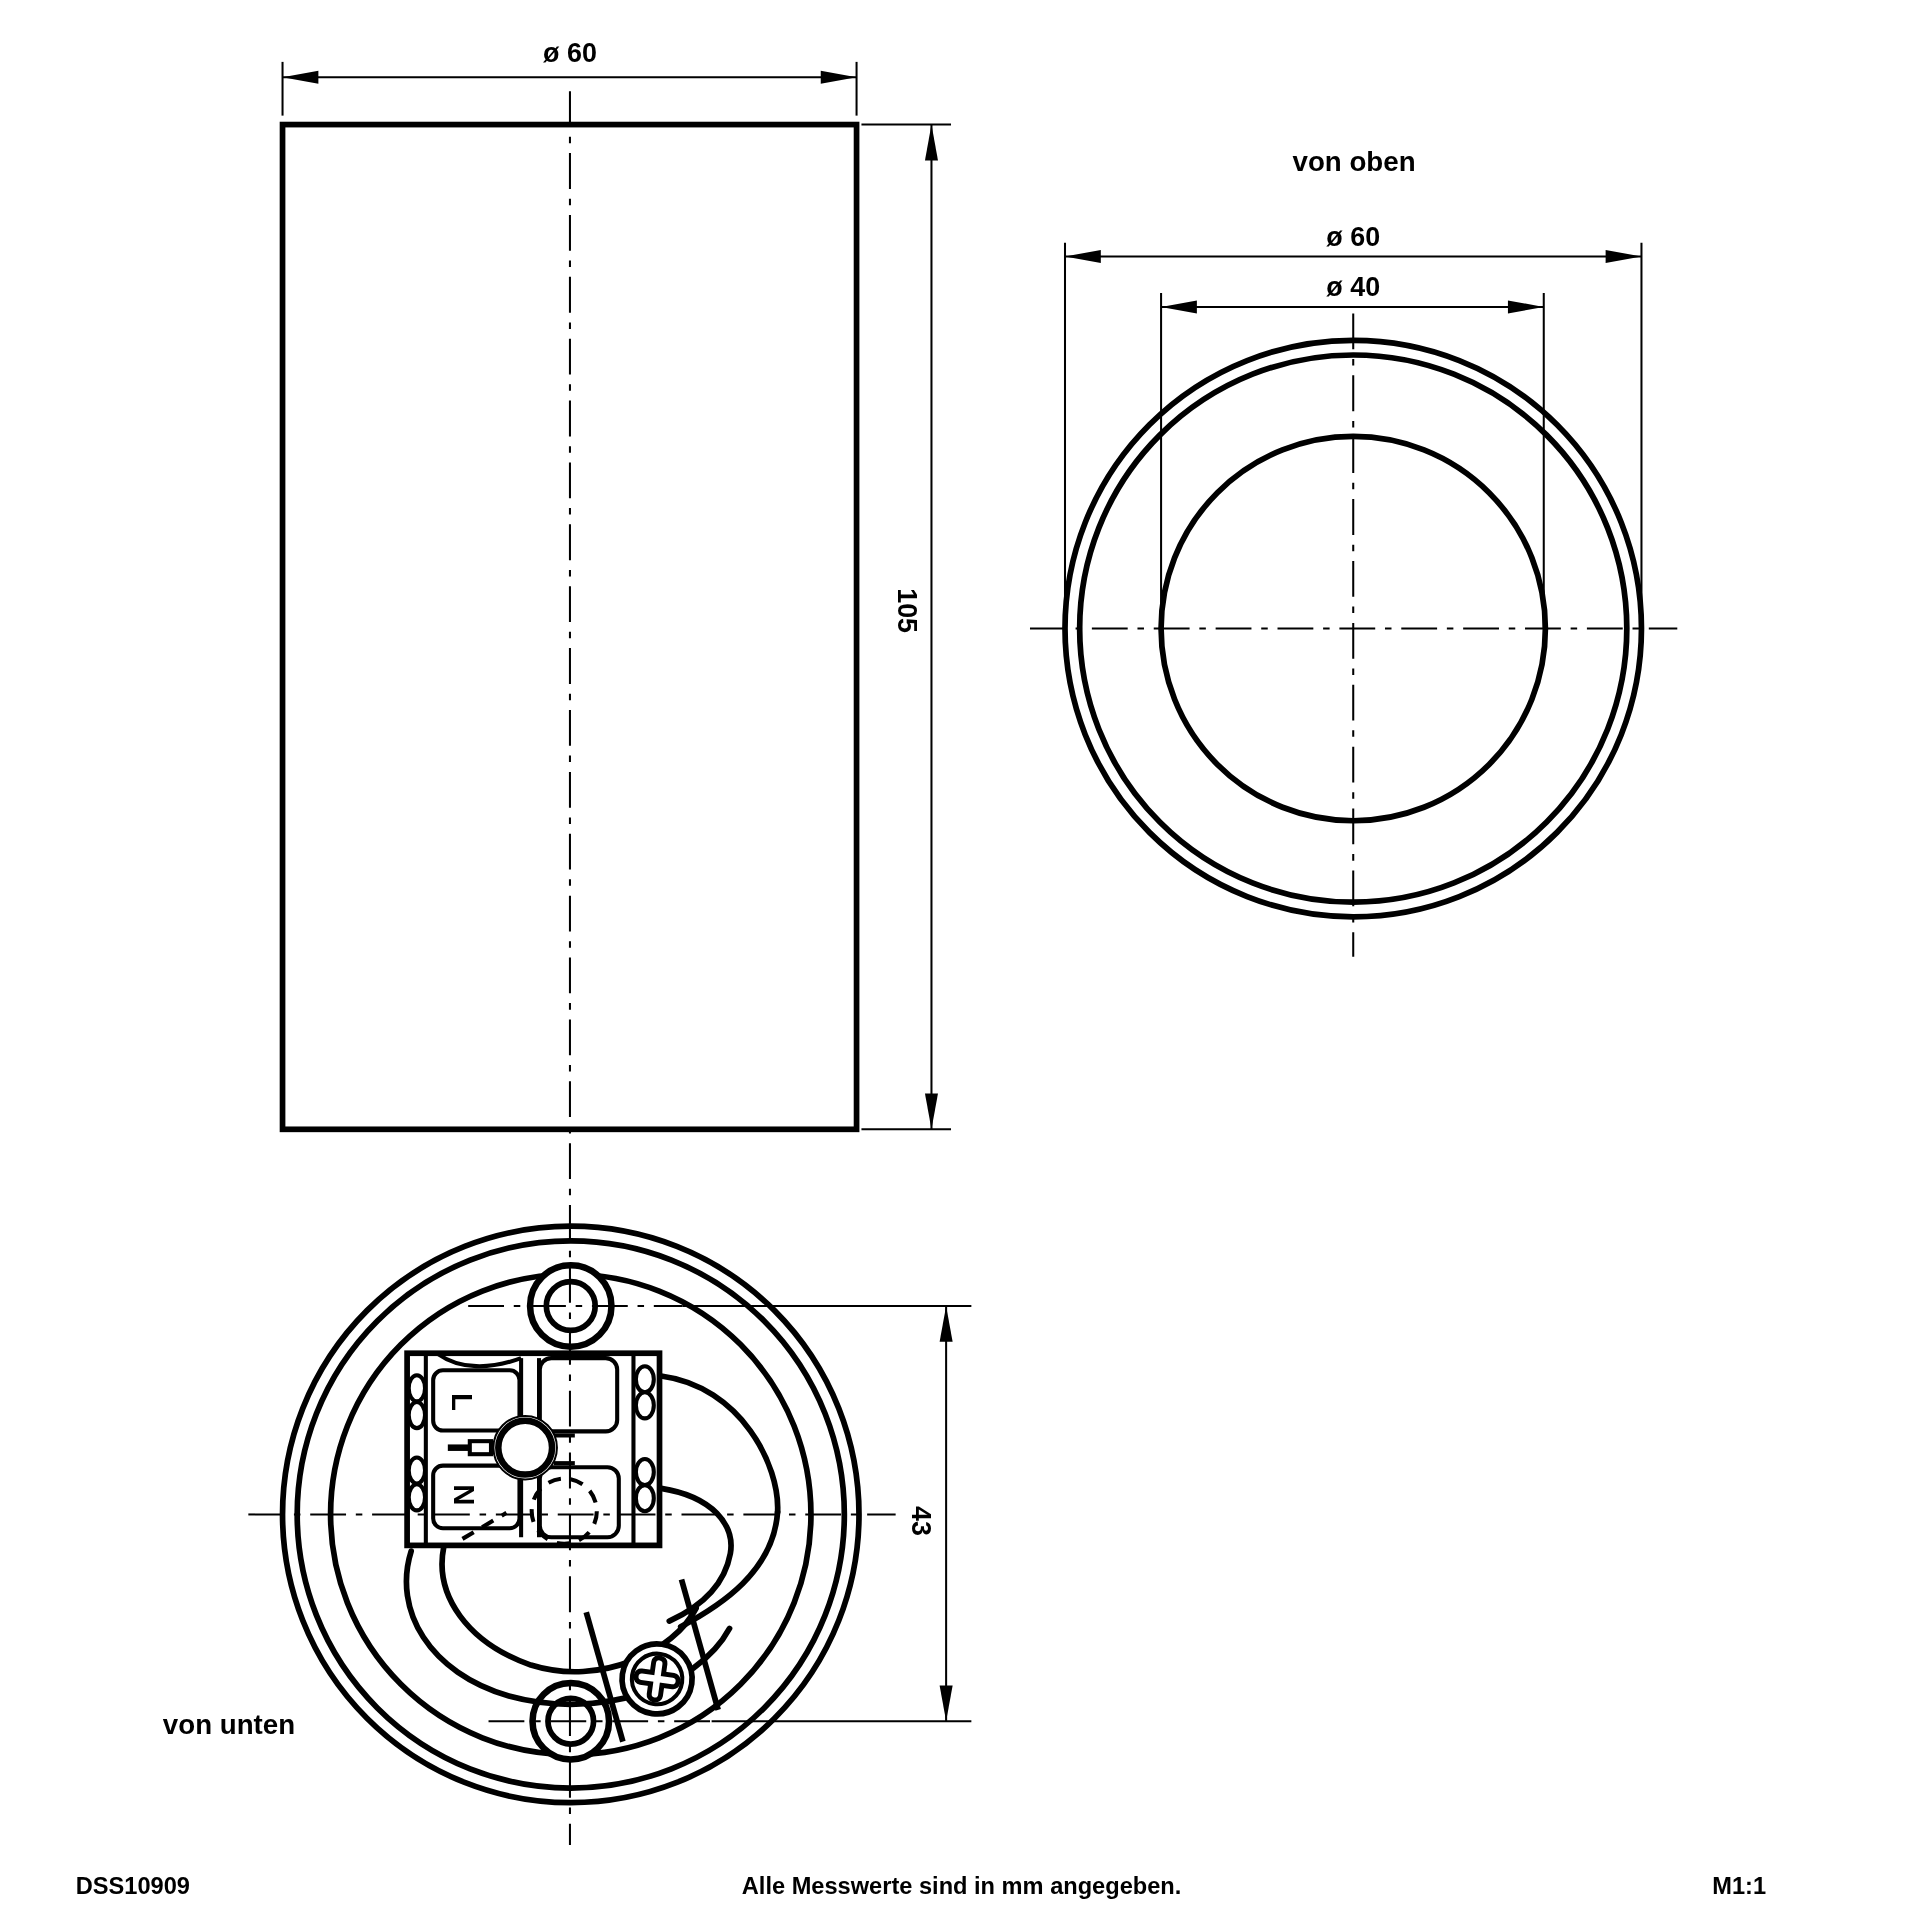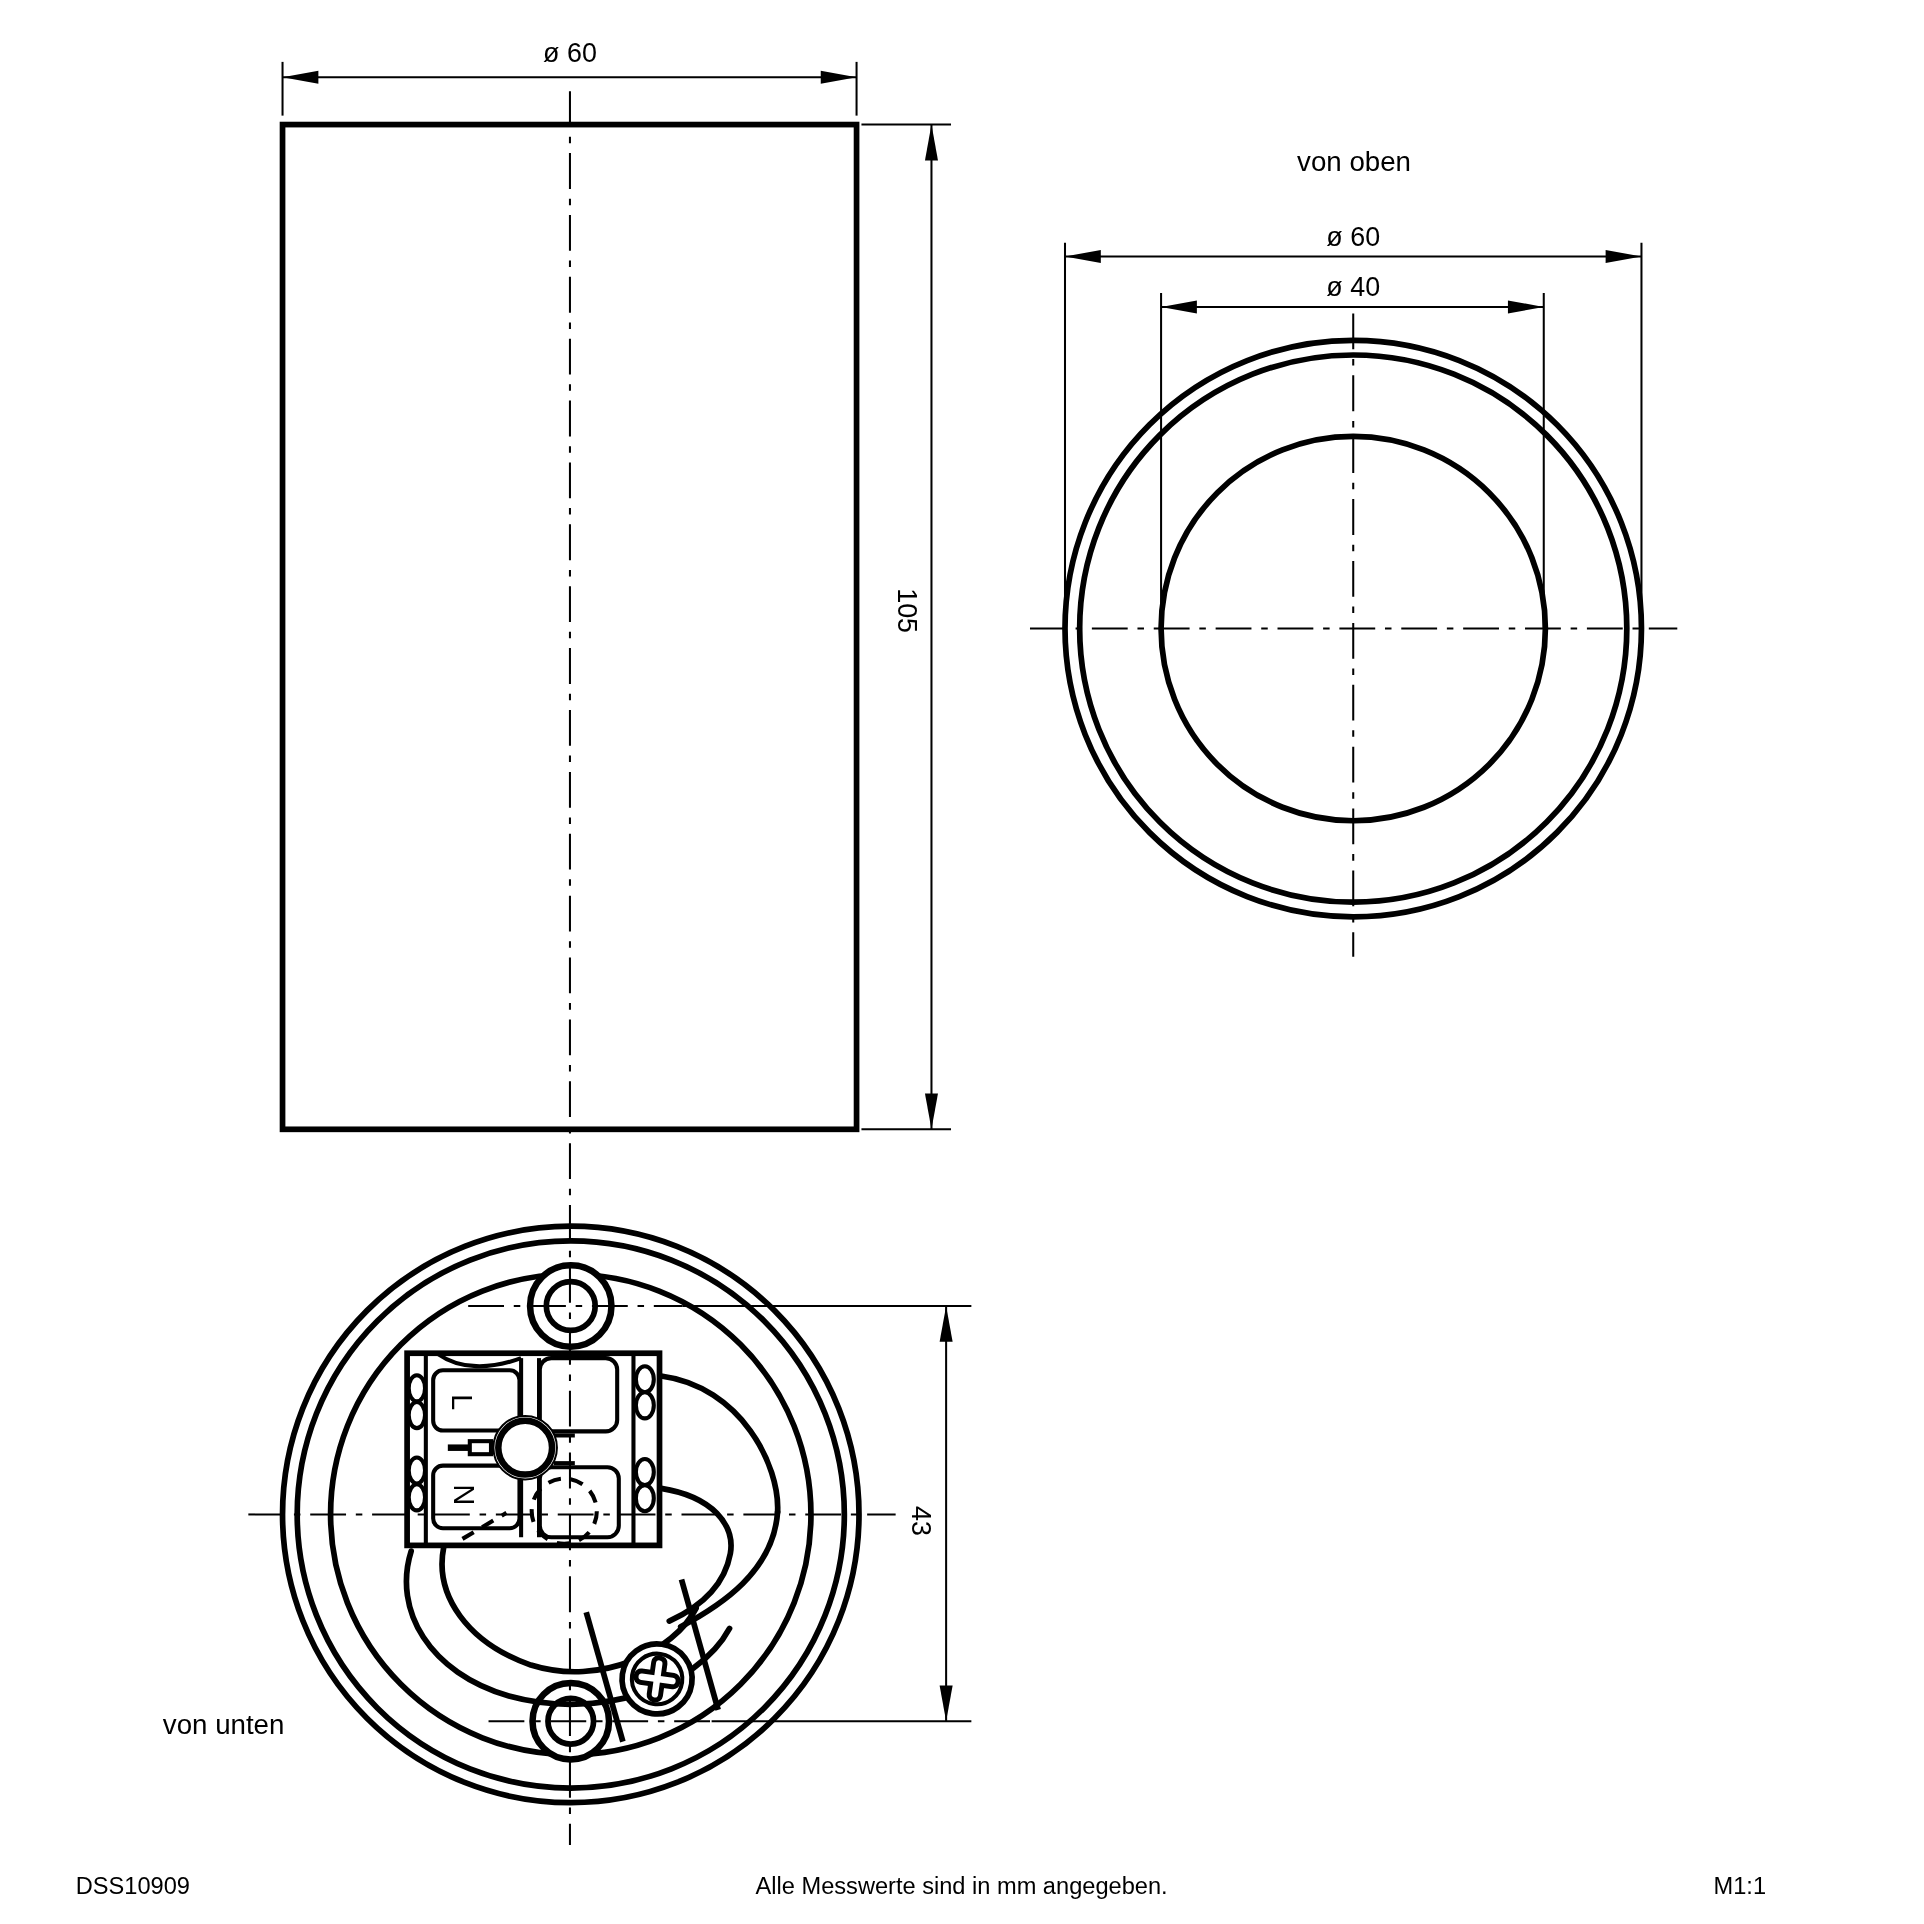--- a/index.html
+++ b/index.html
@@ -1,16 +1,16 @@
 <!DOCTYPE html>
 <html style="font-size:13px"><head>
 <meta charset="utf-8">
 <style>
   html,body{margin:0;padding:0;background:#ffffff;}
-  .page{width:100vmin;height:100vmin;margin:0 auto;background:#ffffff;}
+  .page{width:100vmin;height:100vmin;margin:0 auto;background:#ffffff;font-weight:bold;}
   svg{display:block;width:100%;height:100%;background:#ffffff;}
   text{font-family:"Liberation Sans","DejaVu Sans",sans-serif;fill:#000000;}
   .dim-text{font-size:33px;}
   .view-title{font-size:34px;}
   .terminal-text{font-size:36px;}
   .footer-text{font-size:29px;}
   .thick{stroke:#000000;stroke-width:7;fill:none;}
   .thick8{stroke:#000000;stroke-width:8;fill:none;}
   .mid{stroke:#000000;stroke-width:5;fill:none;}
   .thin{stroke:#000000;stroke-width:2.5;fill:none;}

